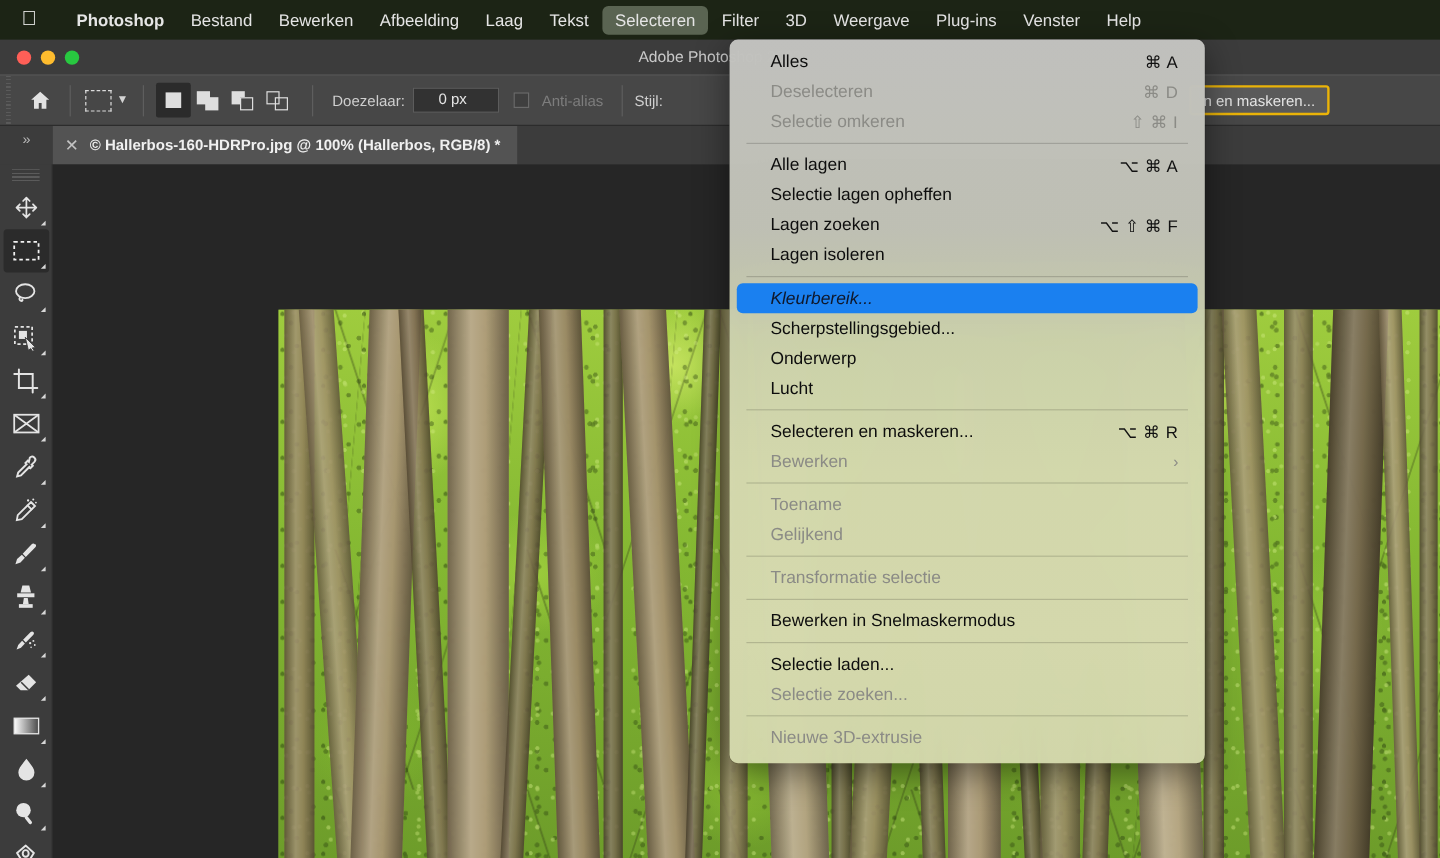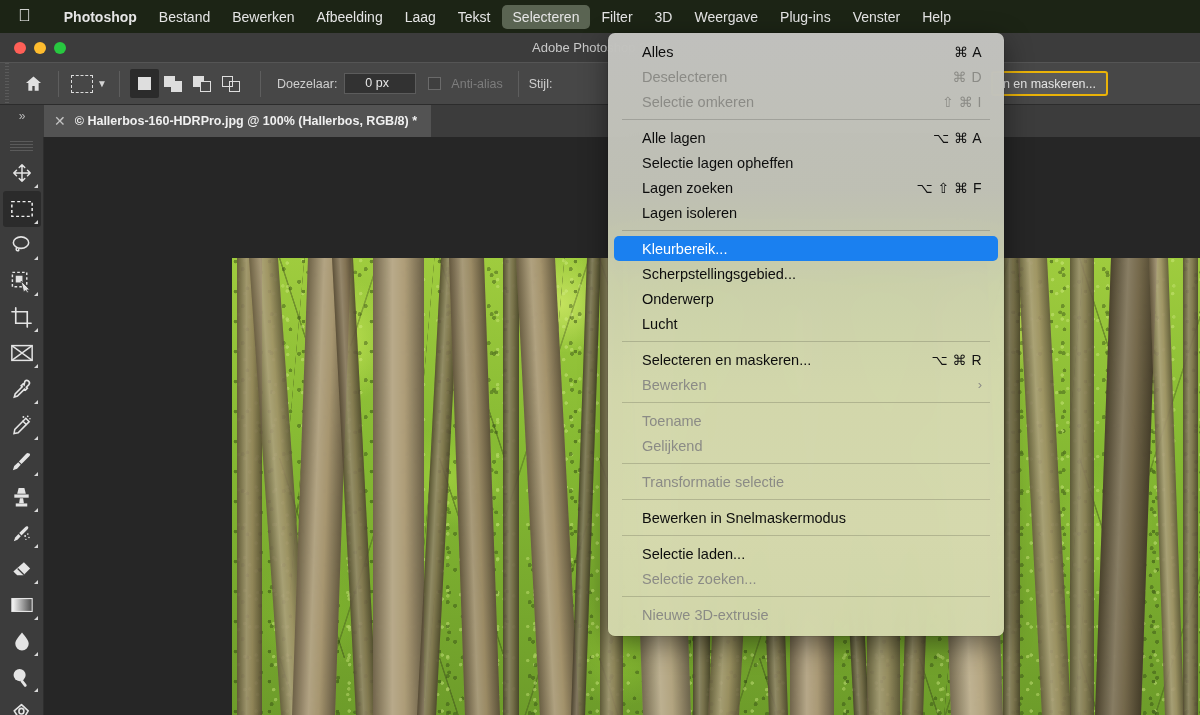--- a/index.html
+++ b/index.html
@@ -241,21 +241,21 @@
     height: 25px;
     display: flex; align-items: center;
     padding: 0 16px 0 28px;
     margin: 0 6px;
     border-radius: 5px;
     font-size: 14.5px;
     color: #0d0d0d;
     white-space: nowrap;
   }
   .mrow.dim { color: #8b8b86; }
-  .mrow.sel { background: #1a80f0; color: #ffffff; }
+  .mrow.sel { background: #1a80f0; color: #0f172a; font-style: italic; }
   .mrow .lbl { flex: 0 0 auto; }
   .mrow .key {
     margin-left: auto; padding-left: 20px;
     font-size: 14px; letter-spacing: .5px;
     color: #111;
   }
   .mrow.dim .key { color: #8b8b86; }
   .mrow .arrow { margin-left: auto; font-size: 13px; color: #8b8b86; }
   .msep {
     height: 1px; margin: 5px 14px 5px 14px;

